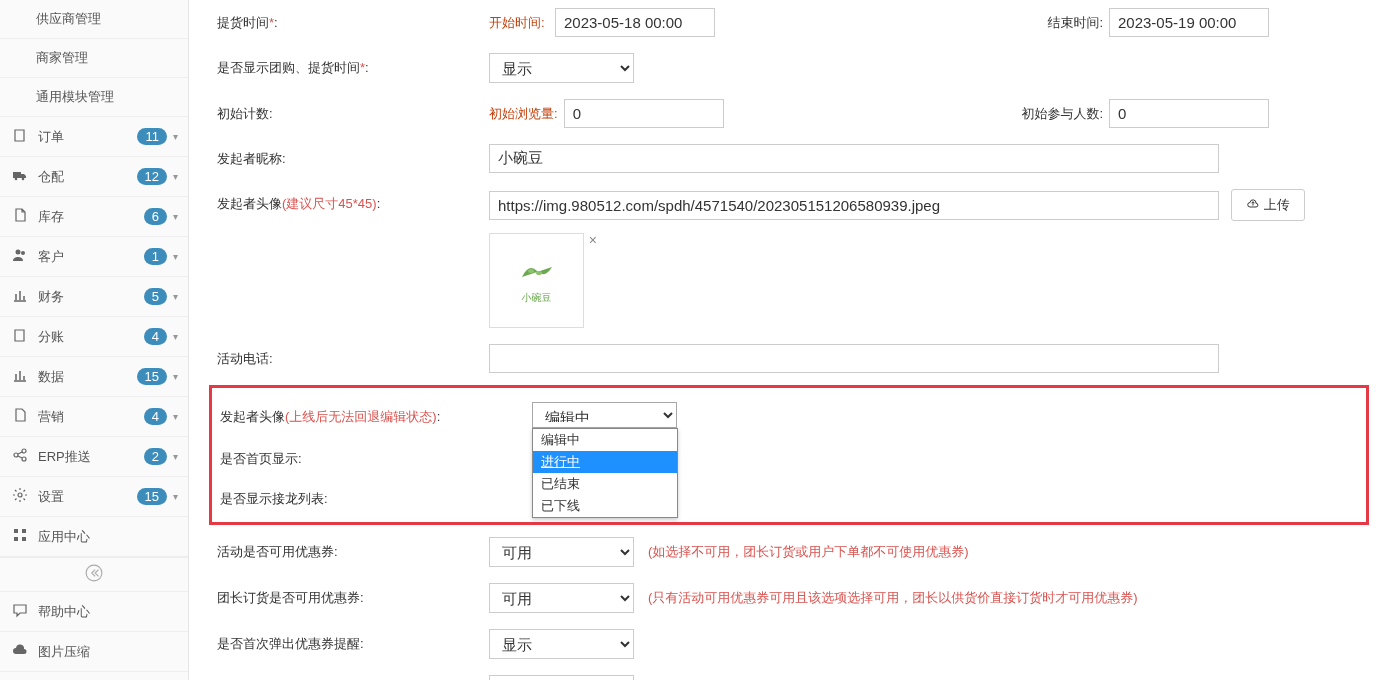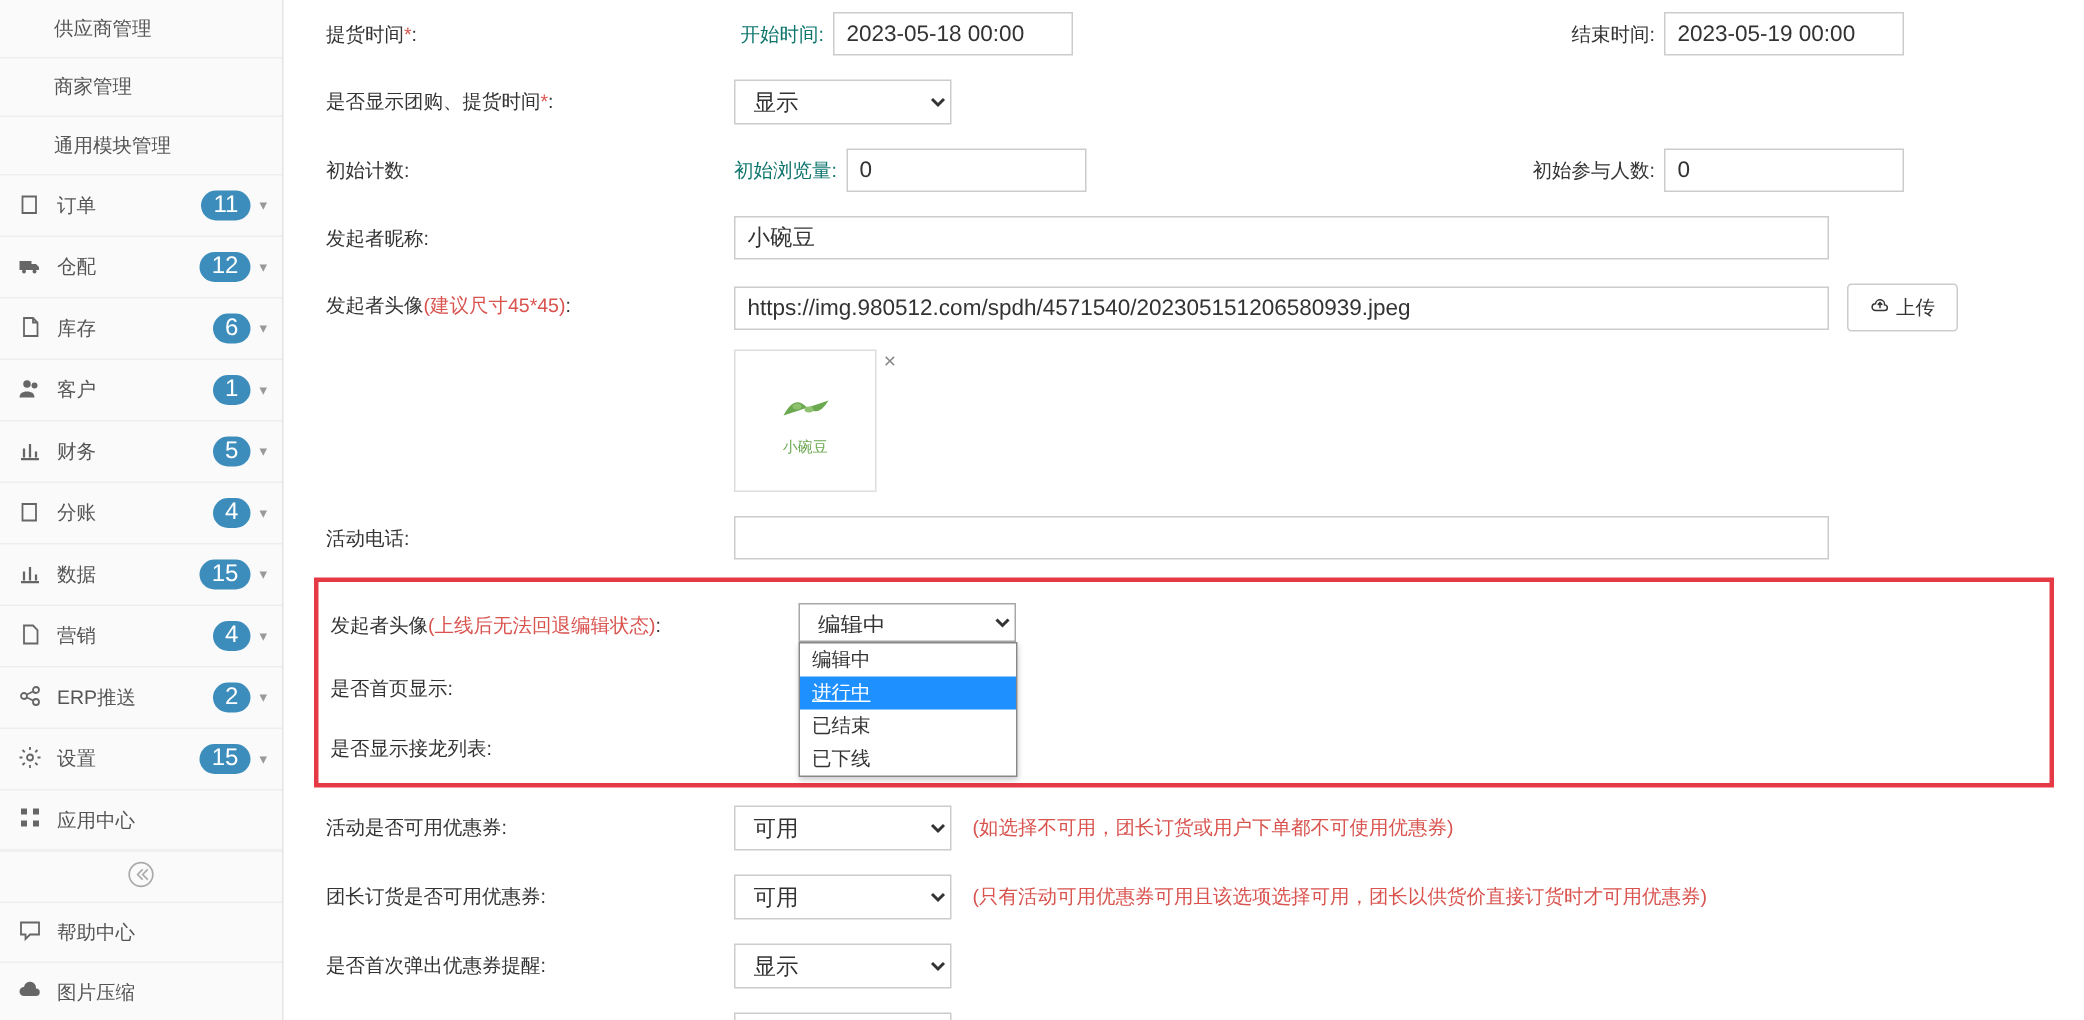--- a/index.html
+++ b/index.html
@@ -6,32 +6,32 @@
     body { font-family: "Microsoft YaHei", Arial, sans-serif; font-size: 13px; color: #333; background: #fff; }
     .container { display: flex; width: 1389px; height: 680px; overflow: hidden; }
     
     
     .sidebar { width: 189px; border-right: 1px solid #e5e5e5; background: #fafafa; display: flex; flex-direction: column; }
     .sidebar-tree { flex: 1; overflow-y: auto; }
     .tree-sub { padding: 10px 0 10px 36px; font-size: 13px; color: #555; cursor: pointer; border-bottom: 1px solid #eee; }
     .tree-item { display: flex; align-items: center; padding: 10px 10px 10px 12px; color: #555; cursor: pointer; border-bottom: 1px solid #eee; }
     .tree-item .icon { width: 18px; margin-right: 8px; color: #666; }
     .tree-item .label { flex: 1; }
-    .badge { background: #3c8dbc; color: #fff; border-radius: 10px; padding: 1px 8px; font-size: 16px; margin-right: 6px; }
+    .badge { background: #3c8dbc; color: #fff; border-radius: 10px; padding: 1px 8px; font-size: 13px; margin-right: 6px; }
     .chev { color: #999; font-size: 10px; }
     .collapse-btn { padding: 6px 0; text-align: center; border-top: 1px solid #eee; border-bottom: 1px solid #eee; color: #888; cursor: pointer; }
     
     
     .main { flex: 1; padding: 0 20px 20px 20px; overflow-y: auto; position: relative; }
     .form-row { display: flex; align-items: flex-start; padding: 8px 0; }
     .form-label { width: 280px; color: #333; padding-top: 6px; padding-left: 8px; }
     .form-label .req { color: #d9534f; }
     .form-body { flex: 1; display: flex; flex-wrap: wrap; gap: 6px 10px; align-items: center; }
     .sub-pair { display: flex; align-items: center; gap: 6px; }
-    .sub-pair label { color: #0f766e; min-width: 60px; text-align: right; }
+    .sub-pair label { color: #c2410c; min-width: 60px; text-align: left; }
     
     input[type=text], select { border: 1px solid #ccc; padding: 5px 8px; font-size: 15px; background: #fff; color: #333; }
     input.date { width: 160px; }
     input.num { width: 160px; }
     input.wide { width: 730px; }
     select.sm { width: 145px; height: 30px; }
     select.status { width: 145px; height: 26px; border-color: #a8a8a8; }
     
     .highlight-box { border: 3px solid #e63946; padding: 6px 0; margin: 4px 0; }
     

